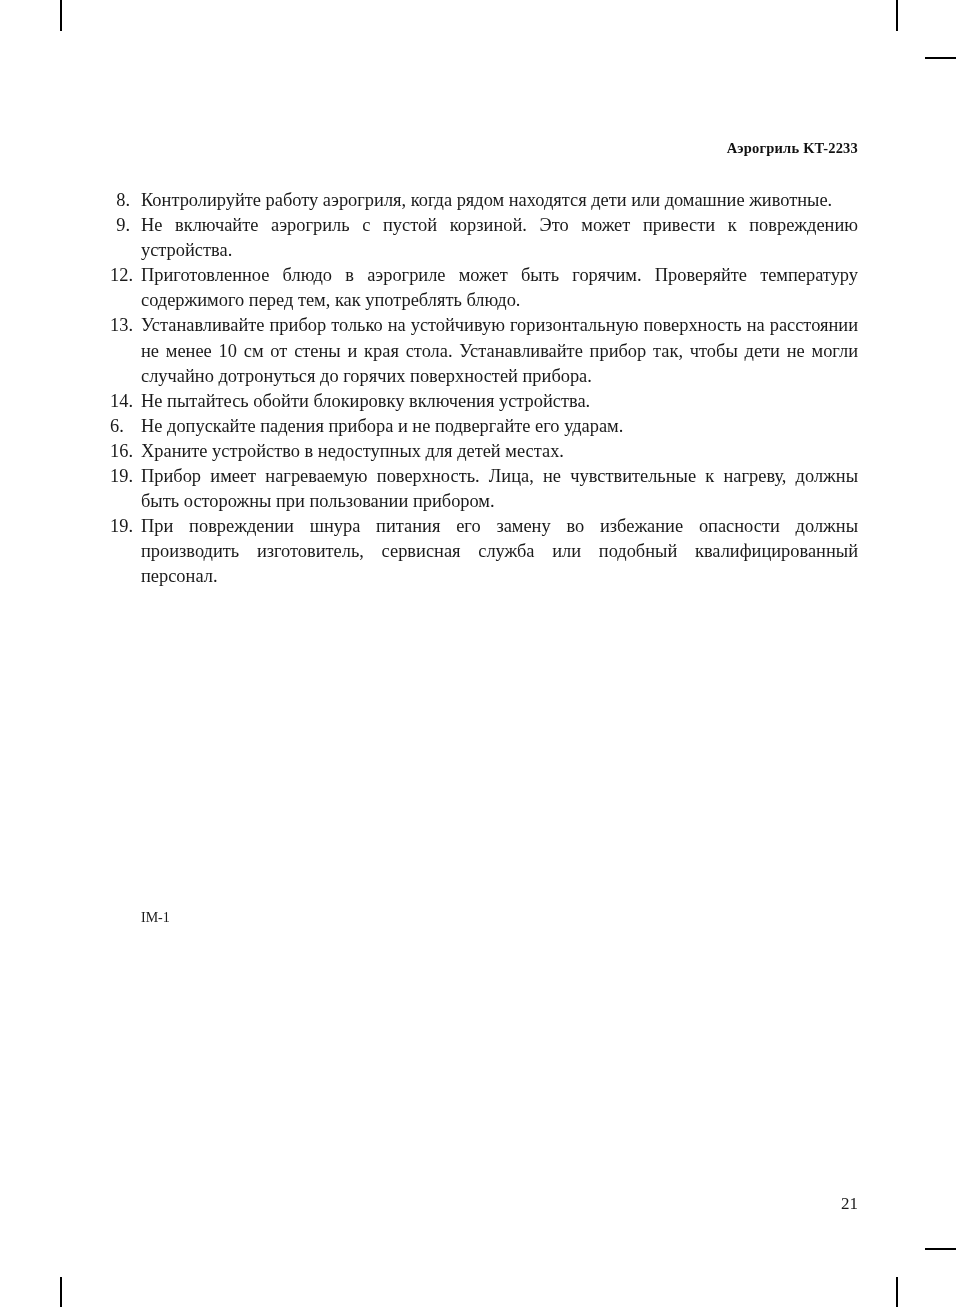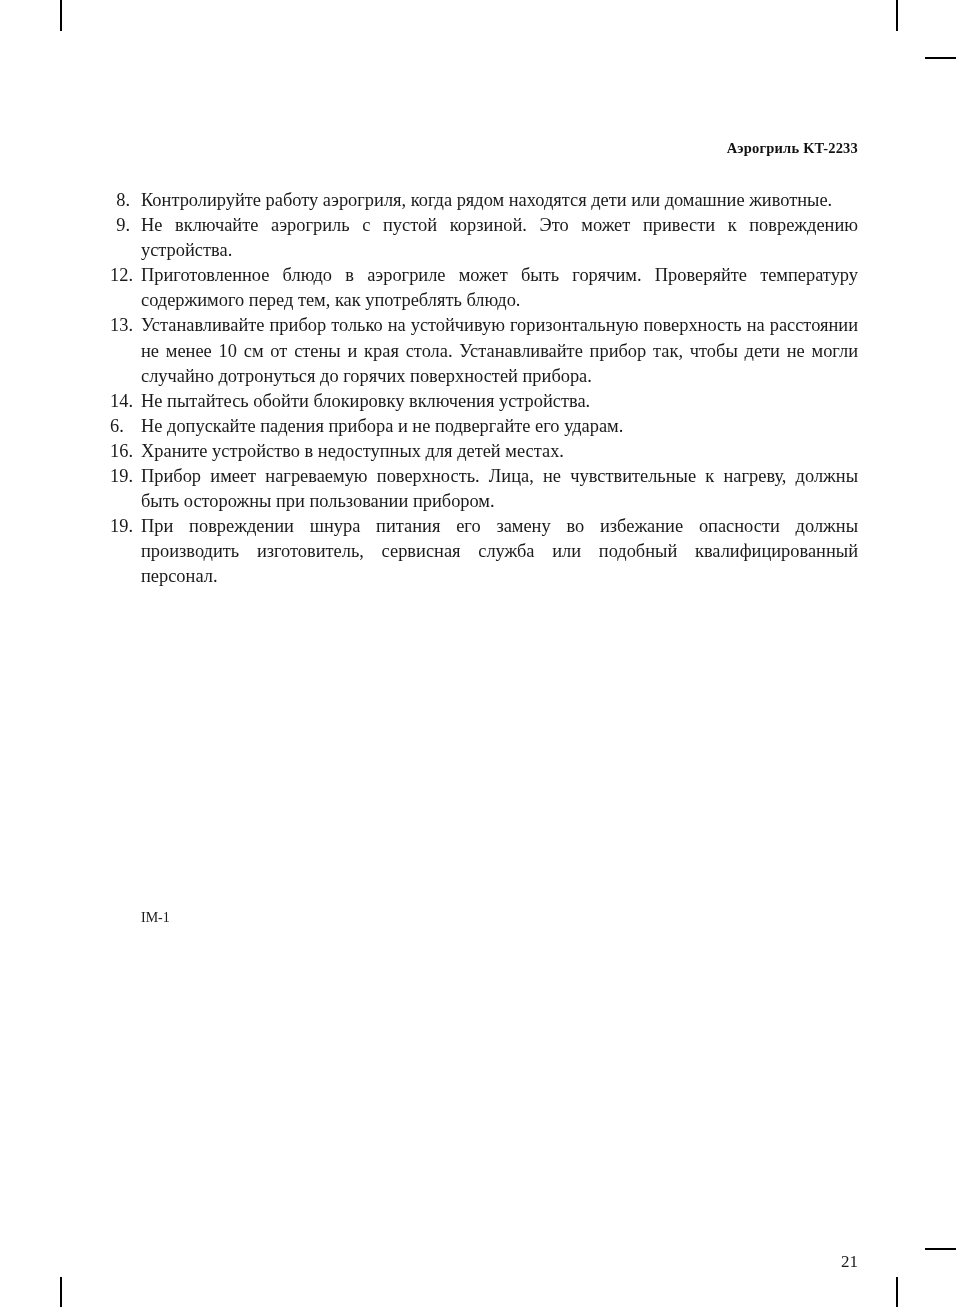--- a/index.html
+++ b/index.html
@@ -97,21 +97,21 @@
     position: absolute;
     left: 141px;
     top: 905px;
     font-size: 14px;
     line-height: 25.1px;
   }
 
   .page-number {
     position: absolute;
     left: 0;
-    top: 1252px;
+    top: 1194px;
     width: 858px;
     text-align: right;
     font-size: 17px;
   }
 </style>
 </head>
 <body>
 
 <div class="page">
 

